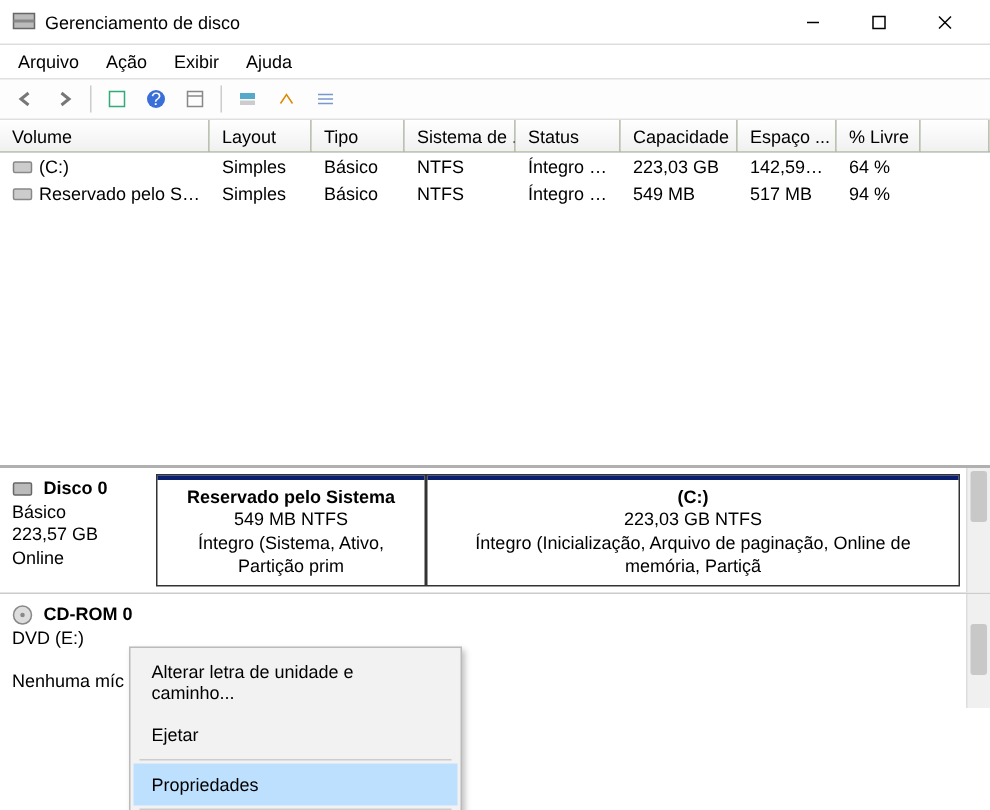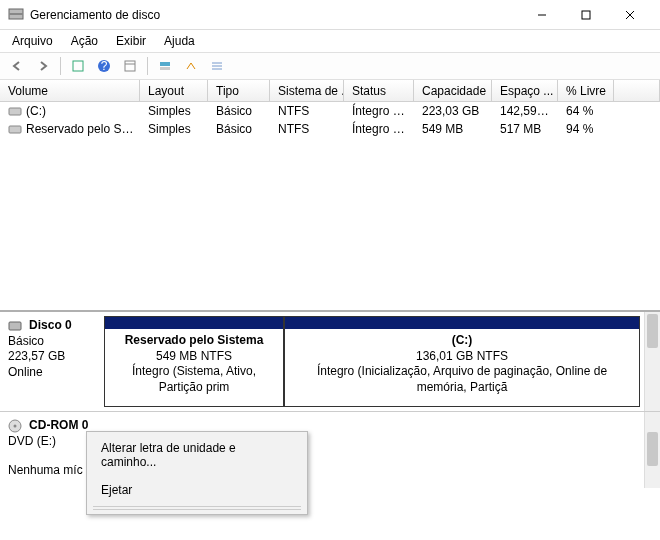--- a/index.html
+++ b/index.html
@@ -167,21 +167,21 @@
     <div class="td" style="width:62px">Básico</div>
     <div class="td" style="width:74px">NTFS</div>
     <div class="td" style="width:70px">Íntegro (Si...</div>
     <div class="td" style="width:78px">549 MB</div>
     <div class="td" style="width:66px">517 MB</div>
     <div class="td" style="width:56px">94 %</div>
   </div>
 </div>
 
 <div class="diskarea">
-  <div class="diskrow" style="height:100px">
+  <div class="diskrow" style="height:84px">
     <div class="disklabel">
       <span class="small-icon"><svg width="14" height="14">
             <rect x="1" y="3" width="12" height="8" rx="1" fill="#bbb" stroke="#666"></rect>
           </svg></span>
       <b>Disco 0</b><br>
       <span>Básico</span><br>
       <span>223,57 GB</span><br>
       <span>Online</span>
     </div>
     <div class="diskparts">
@@ -190,21 +190,21 @@
         <div class="pbody">
           <b>Reservado pelo Sistema</b><br>
           <span>549 MB NTFS</span><br>
           <span>Íntegro (Sistema, Ativo, Partição prim</span>
         </div>
       </div>
       <div class="partition">
         <div class="pheader"></div>
         <div class="pbody">
           <b>(C:)</b><br>
-          <span>136,01 GB NTFS</span><br>
+          <span>223,03 GB NTFS</span><br>
           <span>Íntegro (Inicialização, Arquivo de paginação, Online de memória, Partiçã</span>
         </div>
       </div>
     </div>
     <div class="scrollbar">
         <div class="thumb" style="top:2px;height:34px"></div>
       </div>
   </div>
 
   <div class="diskrow cdrow" style="height:76px;border-bottom:none">
@@ -222,15 +222,16 @@
         <div class="thumb" style="top:20px;height:34px"></div>
       </div>
   </div>
 
 </div>
 
 <div class="context-menu">
   <div class="citem">Alterar letra de unidade e caminho...</div>
   <div class="citem">Ejetar</div>
   <div class="csep"></div>
+  <div class="citem selected">Propriedades</div>
   <div class="csep"></div>
 
 </div>
 
 </body></html>

